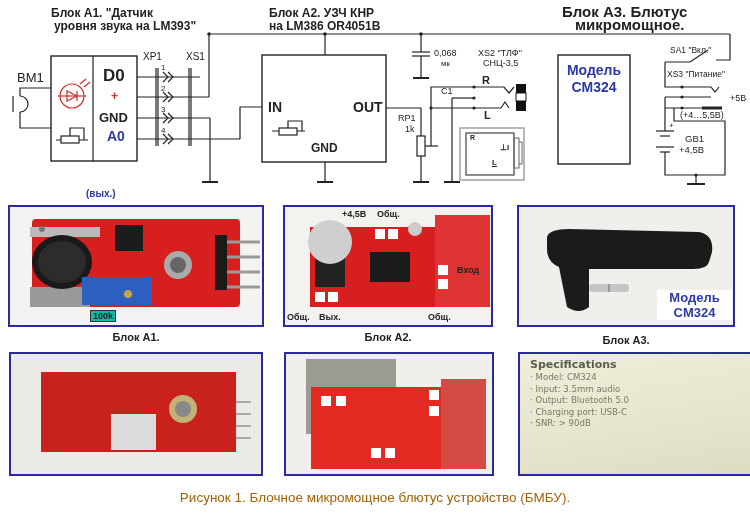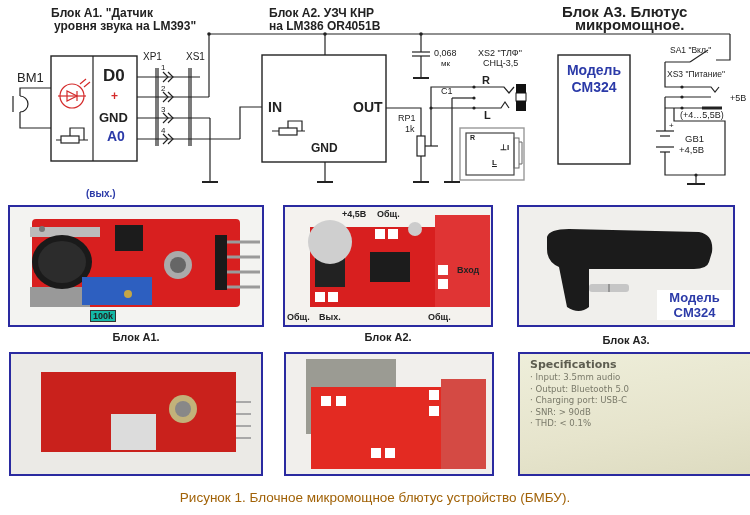--- a/index.html
+++ b/index.html
@@ -266,20 +266,20 @@
     <rect x="35" y="42" width="10" height="10" fill="#fff"></rect>
       <rect x="50" y="42" width="10" height="10" fill="#fff"></rect>
     <rect x="143" y="36" width="10" height="10" fill="#fff"></rect>
       <rect x="143" y="52" width="10" height="10" fill="#fff"></rect>
     <rect x="85" y="94" width="10" height="10" fill="#fff"></rect>
       <rect x="99" y="94" width="10" height="10" fill="#fff"></rect>
   </svg>
 </div>
 <div class="spec">
   <div class="h">Specifications</div>
+  <div class="li">· Model: CM324</div>
   <div class="li">· Input: 3.5mm audio</div>
   <div class="li">· Output: Bluetooth 5.0</div>
   <div class="li">· Charging port: USB-C</div>
   <div class="li">· SNR: &gt; 90dB</div>
-  <div class="li">· THD: &lt; 0.1%</div>
 </div>
 
 <div class="caption">Рисунок 1.  Блочное микромощное блютус устройство (БМБУ).</div>
 
 </body></html>

